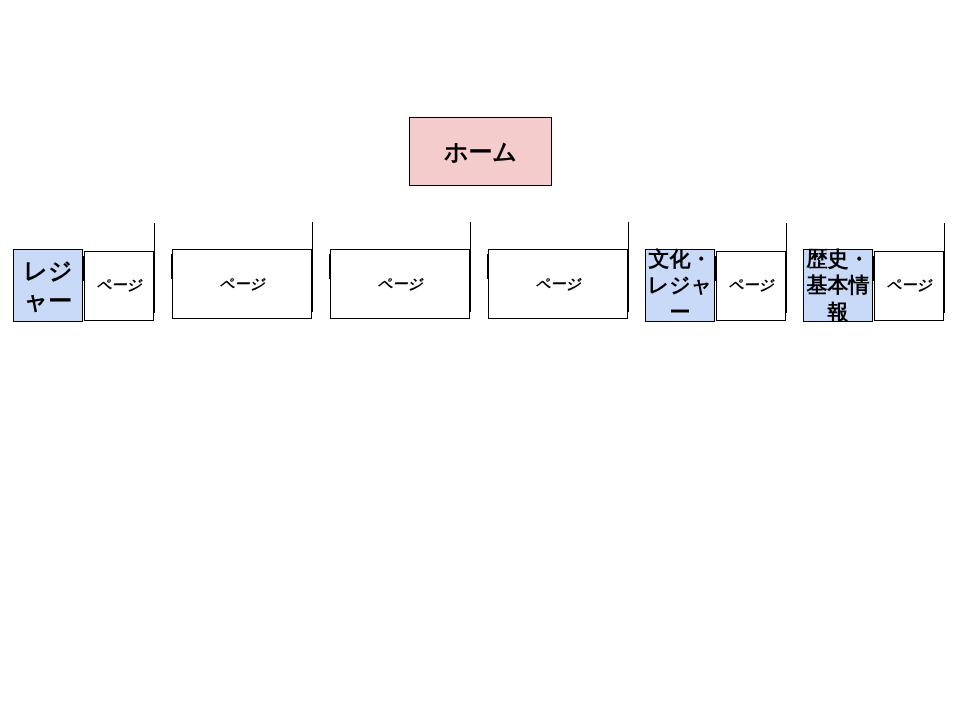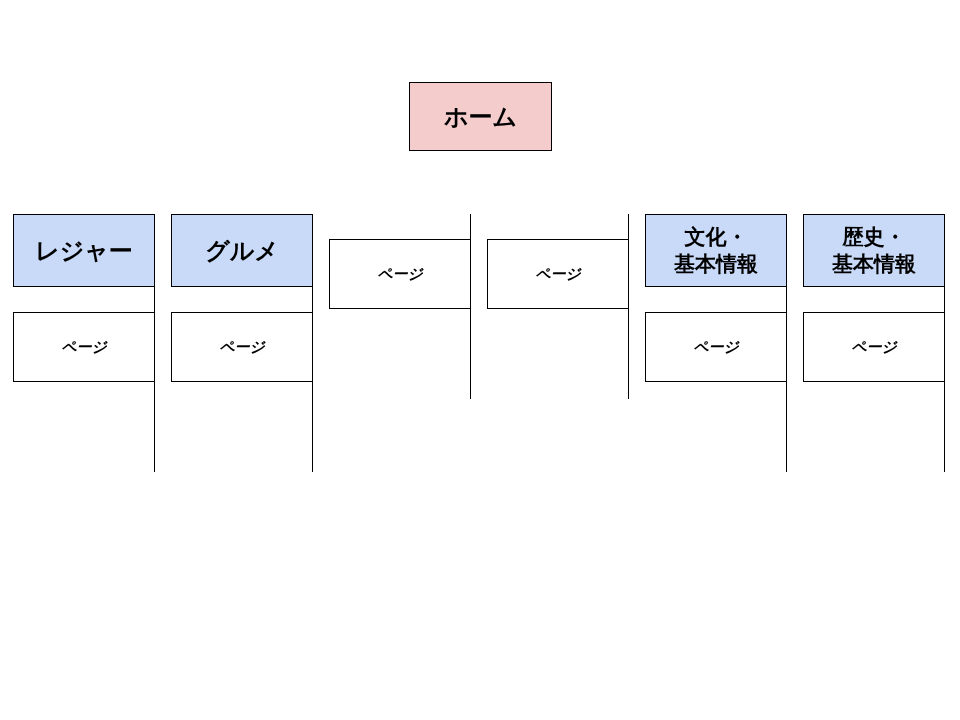--- a/index.html
+++ b/index.html
@@ -16,20 +16,21 @@
     font-family: "Liberation Sans", "DejaVu Sans", sans-serif;
     color: #000000;
   }
   .box {
     box-sizing: border-box;
     border: 1.5px solid var(--border, #000);
     display: flex;
     align-items: center;
     justify-content: center;
     text-align: center;
+    margin-top: 35px;
   }
   .lbl {
     white-space: pre-line;
     font-weight: bold;
     line-height: 1.25;
   }
   
   #root-box {
     position: absolute;
     left: 409px;
@@ -39,22 +40,21 @@
     background: var(--root-fill, #f4cccc);
   }
   #root-box .lbl { font-size: 24px; }
 
   
   .col {
     position: absolute;
     top: 214px;
     width: 142px;
     display: flex;
-    flex-direction: column;
-    align-items: flex-end;
+    align-items: center;
   }
   .col-1 { left: 13px; }
   .col-2 { left: 171px; }
   .col-3 { left: 329px; }
   .col-4 { left: 487px; }
   .col-5 { left: 645px; }
   .col-6 { left: 803px; }
 
   .cat {
     width: 100%;
@@ -98,23 +98,20 @@
       <span class="lbl">レジャー</span>
     </div>
     <div class="conn"></div>
     <div class="box page">
       <span class="lbl">ページ</span>
     </div>
     <div class="tail"></div>
   </div>
 
   <div class="col col-2">
-    <div class="box cat">
-      <span class="lbl">グルメ</span>
-    </div>
     <div class="conn"></div>
     <div class="box page">
       <span class="lbl">ページ</span>
     </div>
     <div class="tail"></div>
   </div>
 
   <div class="col col-3">
     <div class="conn"></div>
     <div class="box page">
@@ -127,21 +124,21 @@
     <div class="conn"></div>
     <div class="box page">
       <span class="lbl">ページ</span>
     </div>
     <div class="tail"></div>
   </div>
 
   <div class="col col-5">
     <div class="box cat">
       <span class="lbl">文化・
-基本情報</span>
+レジャー</span>
     </div>
     <div class="conn"></div>
     <div class="box page">
       <span class="lbl">ページ</span>
     </div>
     <div class="tail"></div>
   </div>
 
   <div class="col col-6">
     <div class="box cat">

